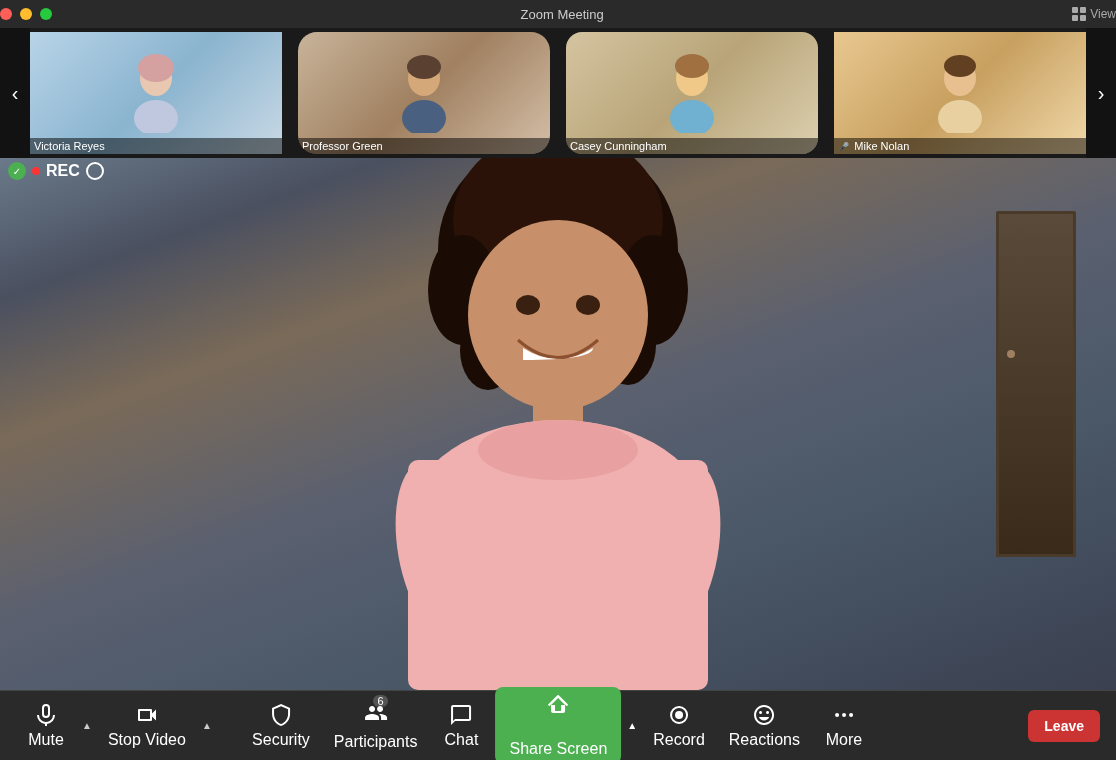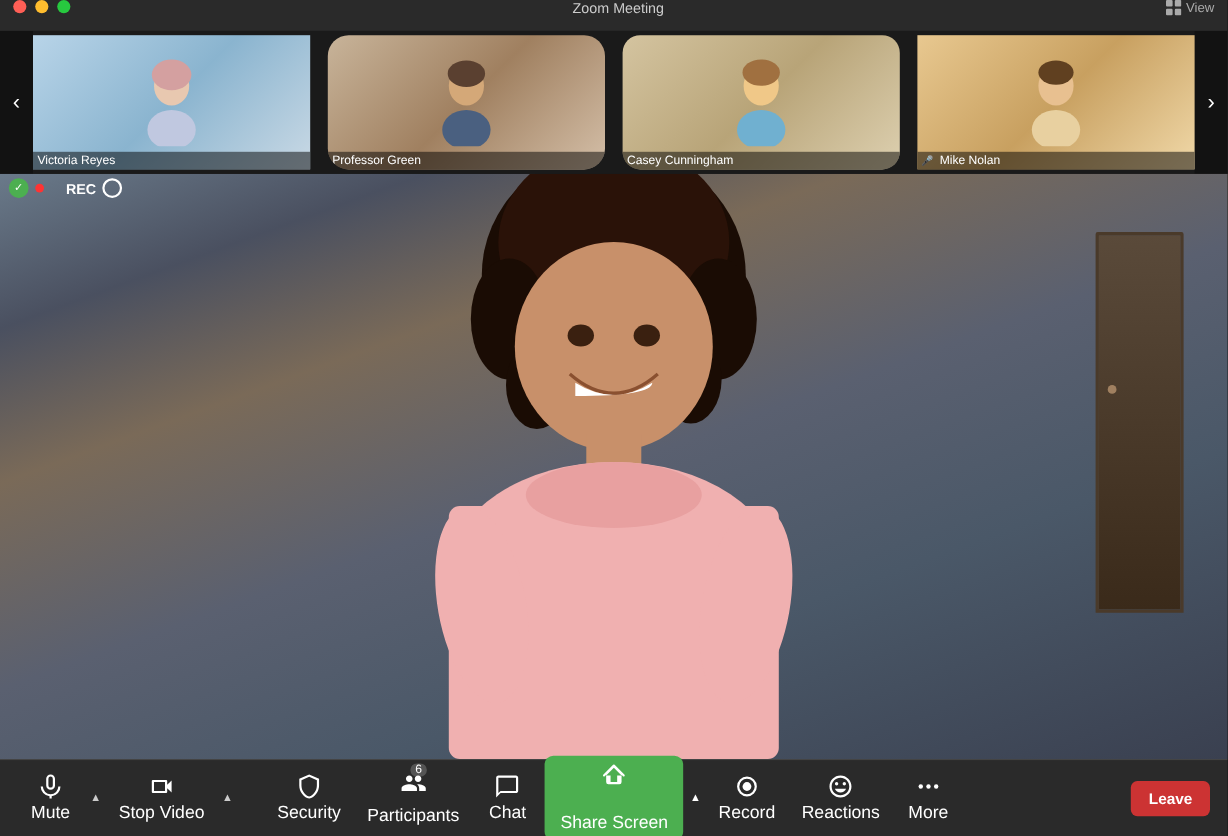--- a/index.html
+++ b/index.html
@@ -14,23 +14,23 @@
 
     
     .title-bar {
       position: absolute;
       top: 0;
       left: 0;
       right: 0;
       height: 28px;
       background: #2a2a2a;
       display: flex;
-      align-items: flex-start;
+      align-items: center;
       justify-content: space-between;
-      padding: 0 12px;
+      padding: 0 0;
       z-index: 100;
     }
     .traffic-lights {
       display: flex;
       gap: 8px;
       align-items: center;
     }
     .traffic-light {
       width: 12px;
       height: 12px;
@@ -146,23 +146,22 @@
       color: white;
     }
     .rec-dot {
       width: 8px;
       height: 8px;
       background: #ff3333;
       border-radius: 50%;
     }
     .rec-text {
       color: #fff;
-      font-size: 13px;
+      font-size: 16px;
       font-weight: 600;
-      margin-left: 14px;
     }
     .circle-icon {
       width: 18px;
       height: 18px;
       border: 2px solid #fff;
       border-radius: 50%;
     }
 
     
     .main-video {

